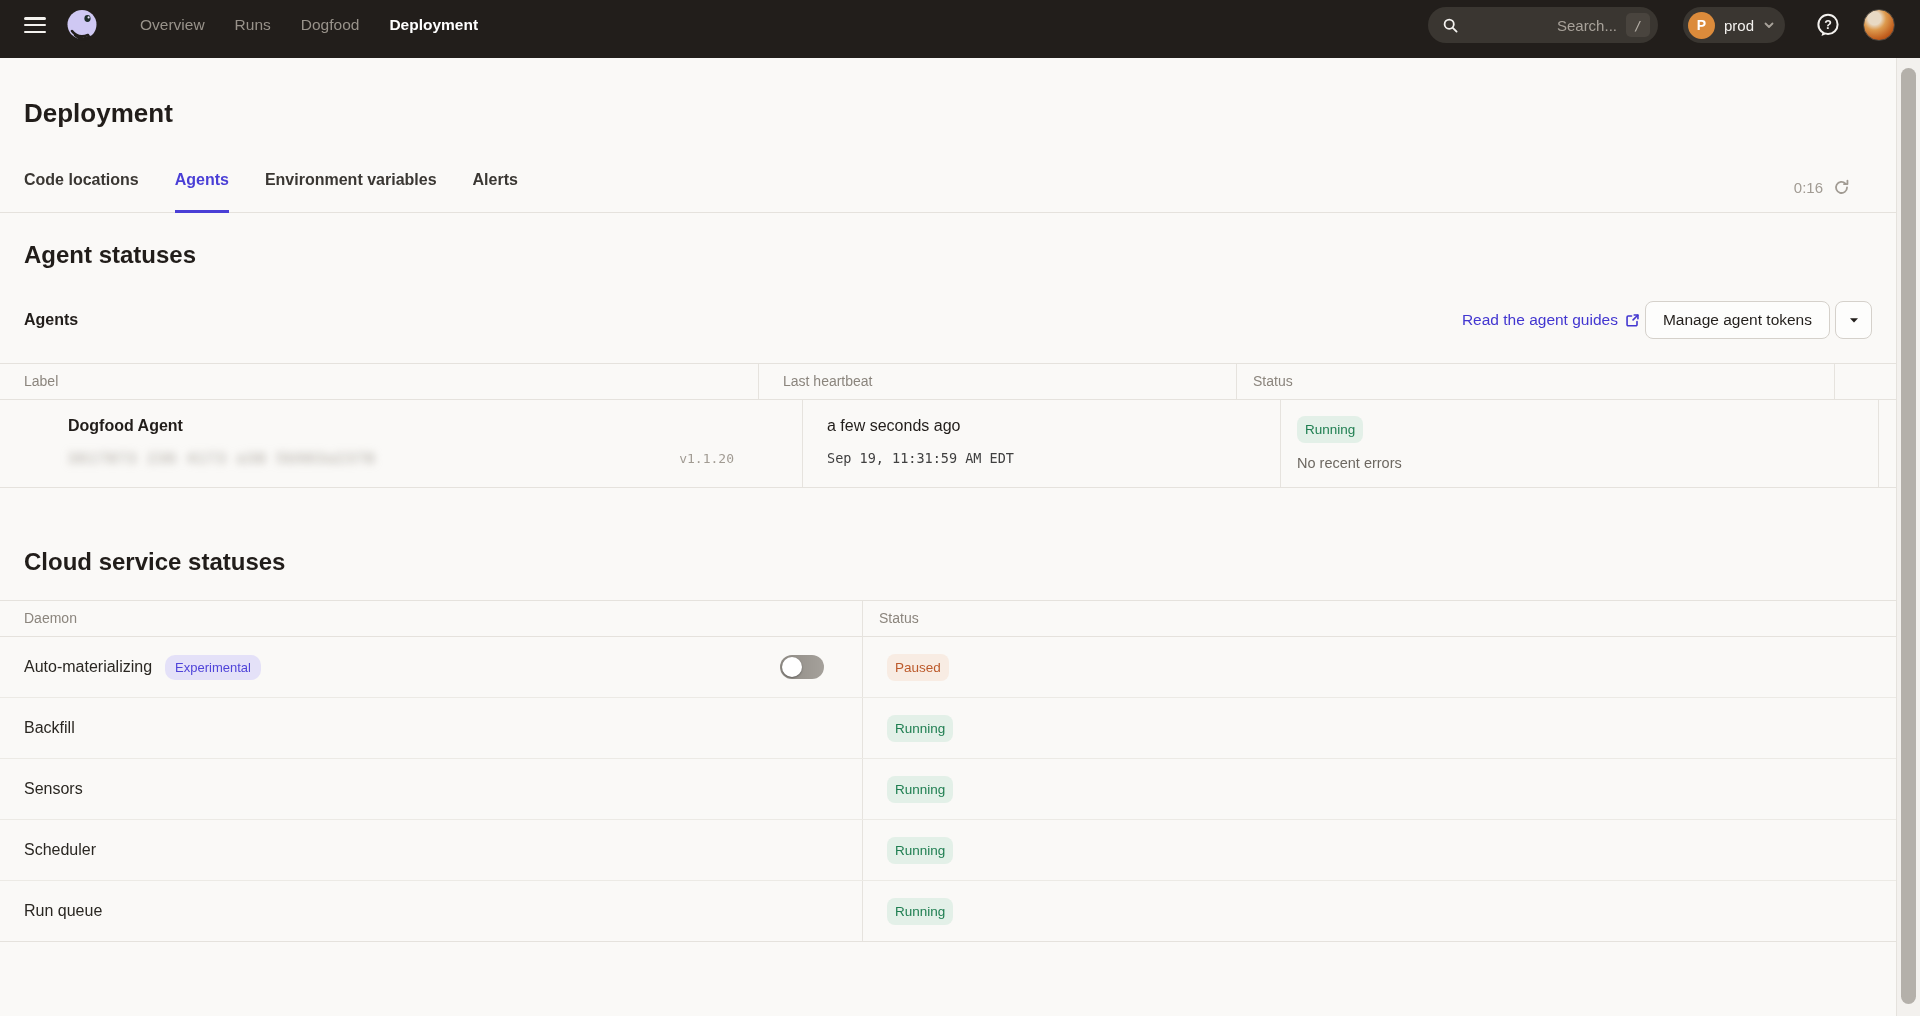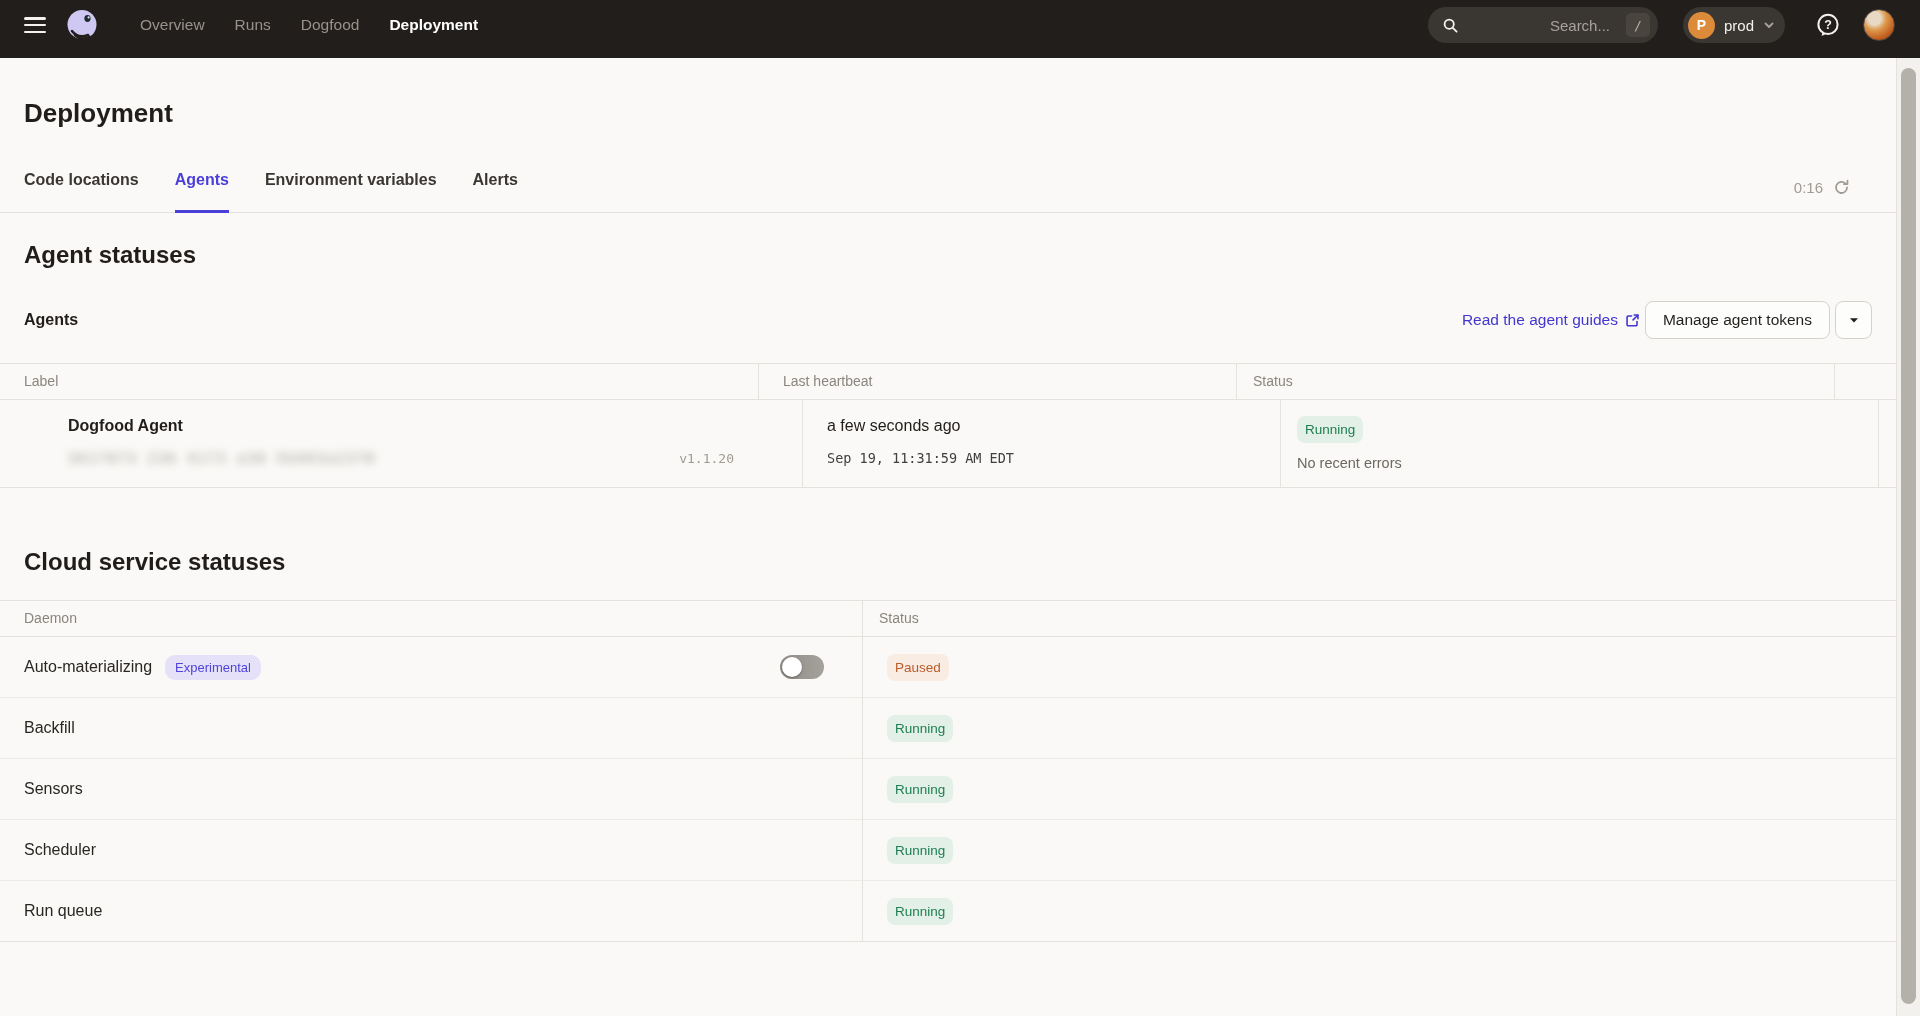--- a/index.html
+++ b/index.html
@@ -19,21 +19,21 @@
   }
   .hamburger { width:22px; height:16px; display:flex; flex-direction:column; justify-content:space-between; cursor:pointer; }
   .hamburger span { display:block; height:2.5px; background:#f4f2ef; border-radius:2px; }
   .logo { width:36px; height:36px; margin-left:18px; flex:0 0 auto; }
   .topnav { display:flex; gap:30px; margin-left:40px; align-items:center; }
   .topnav .nav-item { font-size:15.5px; font-weight:500; color:#98928a; cursor:pointer; }
   .topnav .nav-item.active { color:#ffffff; font-weight:600; }
   .topbar-spacer { flex:1; }
   .searchbox {
     width:230px; height:36px; background:#3a3631; border-radius:18px;
-    display:flex; align-items:center; padding:0 8px 0 14px; gap:16px;
+    display:flex; align-items:center; padding:0 8px 0 14px; gap:9px;
   }
   .searchbox .placeholder { color:#a8a29a; font-size:15px; flex:1; }
   .kbd-slash {
     width:24px; height:24px; background:#49443e; border-radius:5px; color:#b5afa7;
     font-size:13px; display:flex; align-items:center; justify-content:center;
   }
   .switcher {
     height:36px; background:#3a3631; border-radius:18px; margin-left:25px;
     display:flex; align-items:center; padding:0 10px 0 5px; gap:9px; cursor:pointer;
   }

